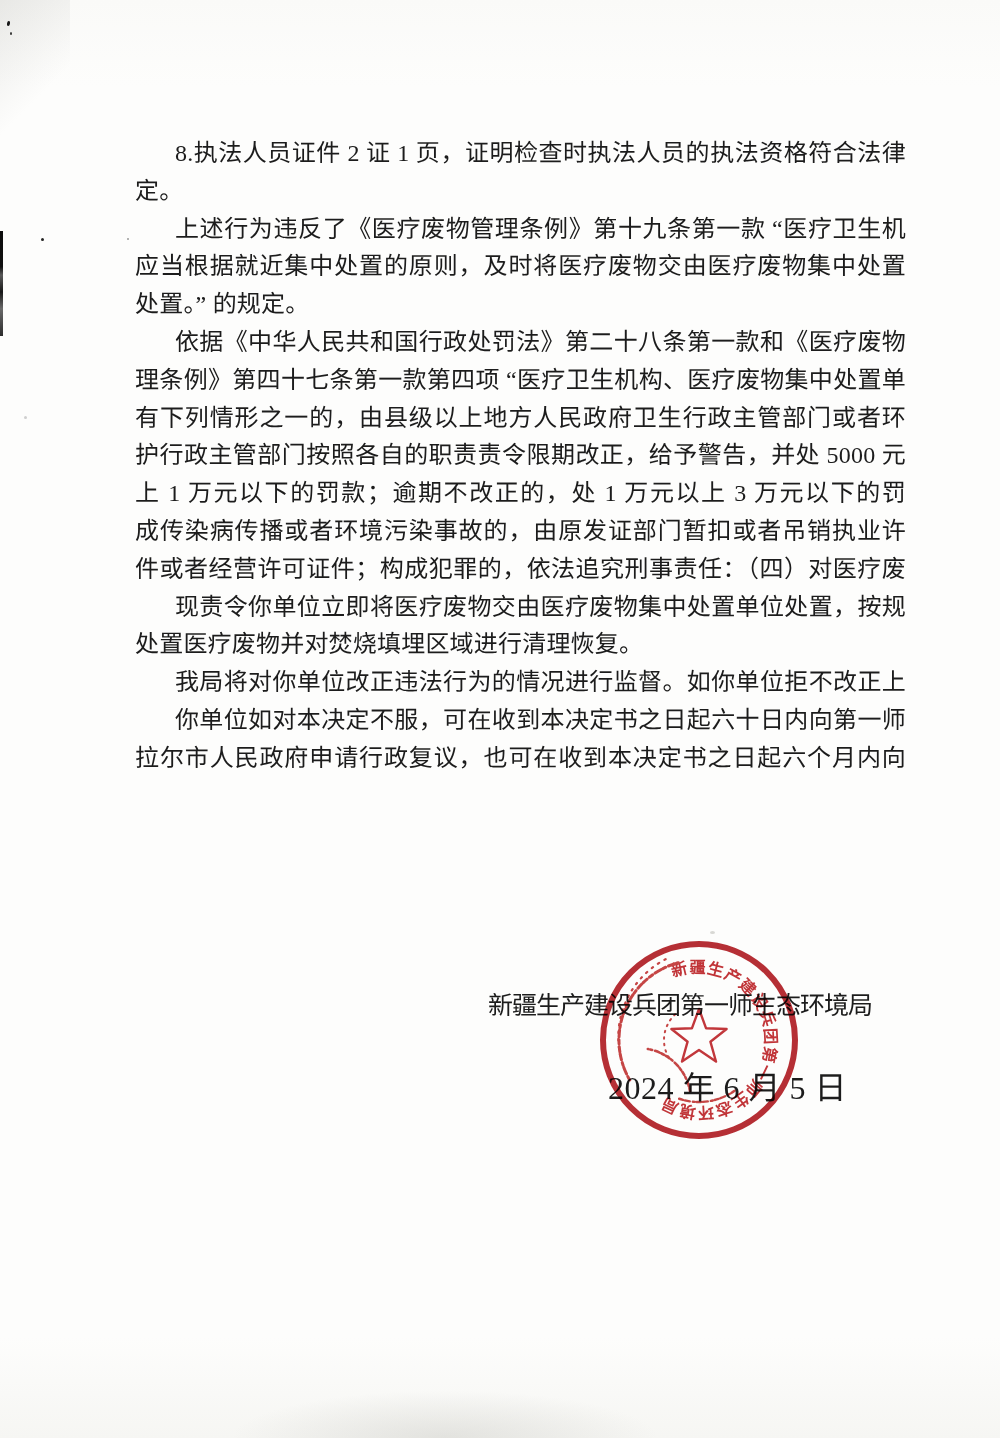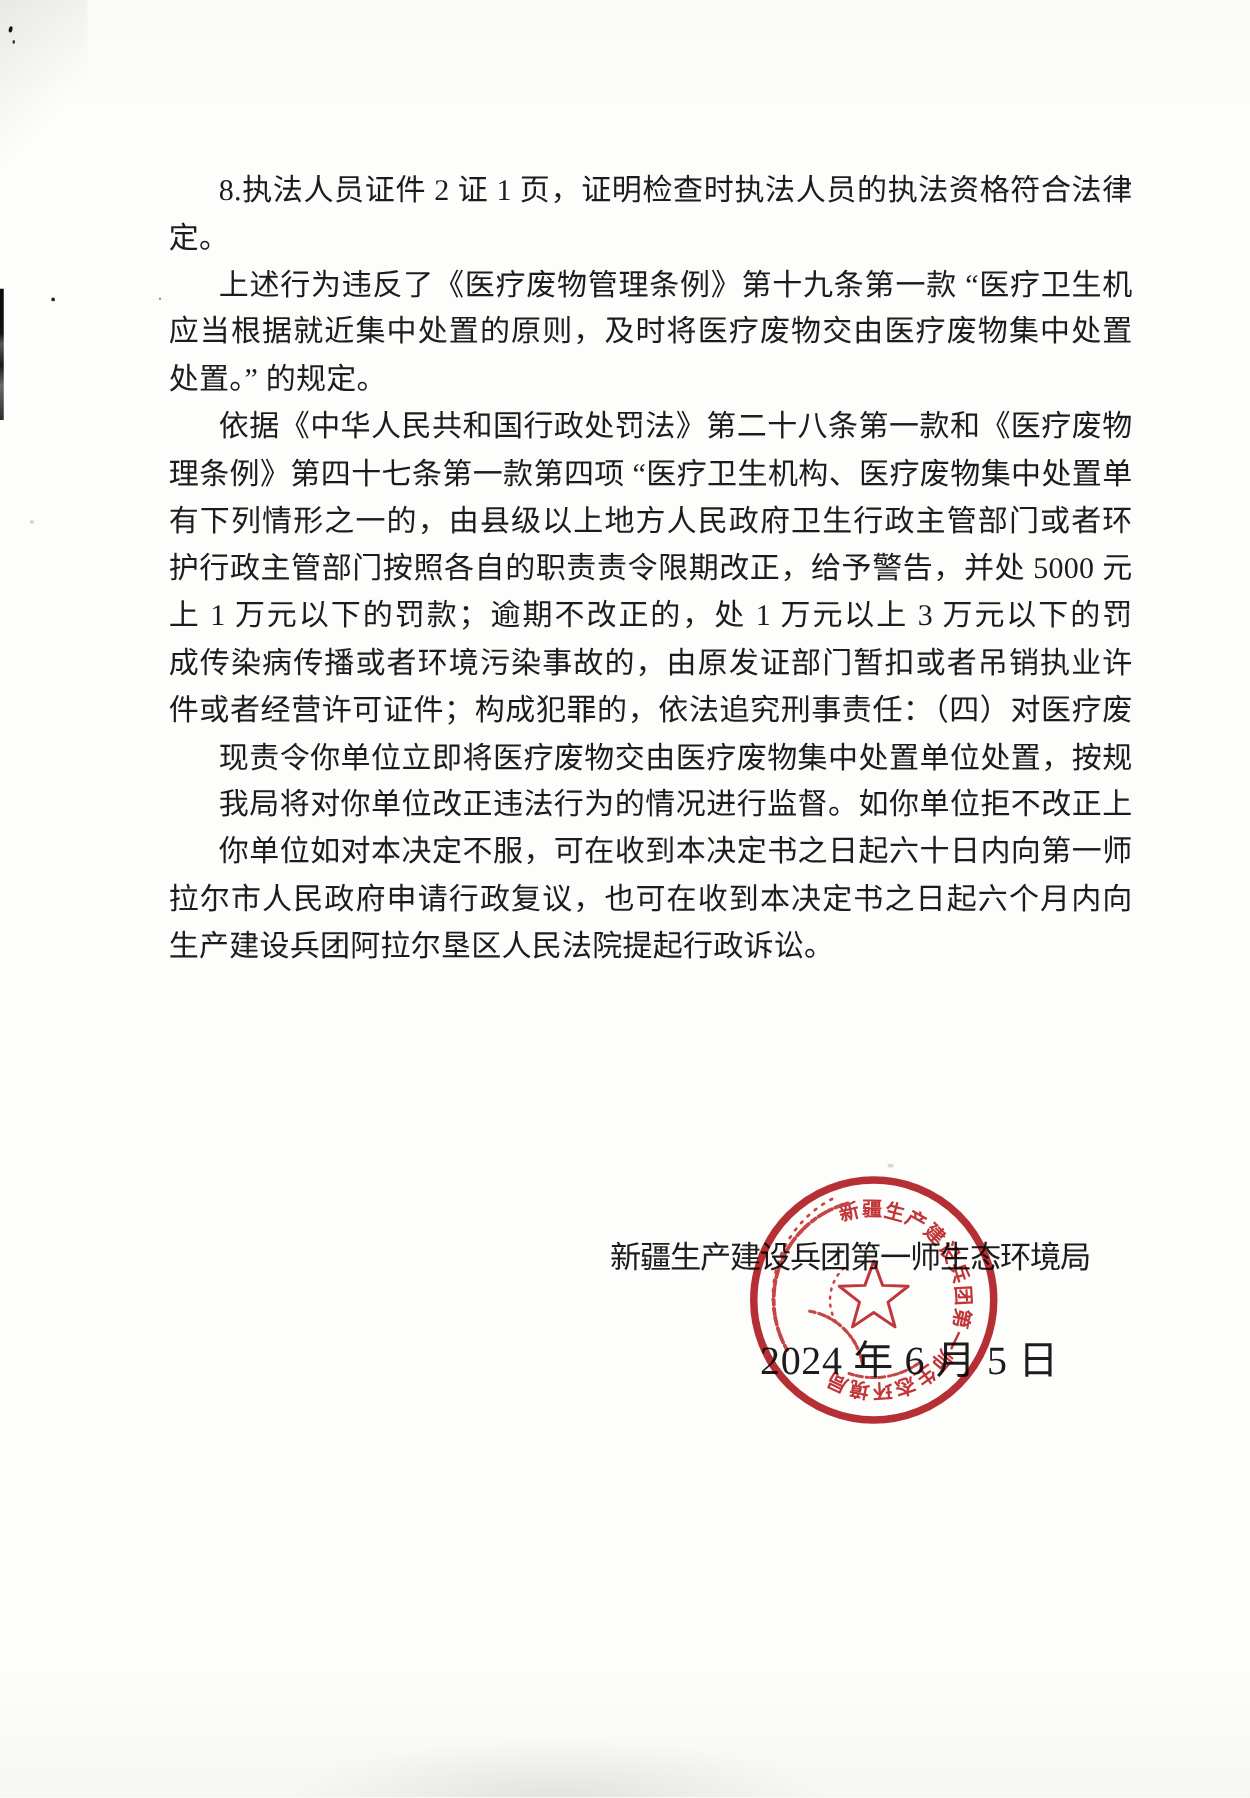--- a/index.html
+++ b/index.html
@@ -85,24 +85,24 @@
     <div class="line">应当根据就近集中处置的原则，及时将医疗废物交由医疗废物集中处置单位</div>
     <div class="line pend">处置。” 的规定。</div>
     <div class="line ind">依据《中华人民共和国行政处罚法》第二十八条第一款和《医疗废物管</div>
     <div class="line">理条例》第四十七条第一款第四项 “医疗卫生机构、医疗废物集中处置单位</div>
     <div class="line">有下列情形之一的，由县级以上地方人民政府卫生行政主管部门或者环境保</div>
     <div class="line">护行政主管部门按照各自的职责责令限期改正，给予警告，并处 5000 元以</div>
     <div class="line">上 1 万元以下的罚款；逾期不改正的，处 1 万元以上 3 万元以下的罚款；造</div>
     <div class="line">成传染病传播或者环境污染事故的，由原发证部门暂扣或者吊销执业许可证</div>
     <div class="line">件或者经营许可证件；构成犯罪的，依法追究刑事责任：（四）对医疗废物</div>
     <div class="line ind">现责令你单位立即将医疗废物交由医疗废物集中处置单位处置，按规范</div>
+    <div class="line pend">处置医疗废物并对焚烧填埋区域进行清理恢复。</div>
     <div class="line ind">我局将对你单位改正违法行为的情况进行监督。如你单位拒不改正上述</div>
     <div class="line ind">你单位如对本决定不服，可在收到本决定书之日起六十日内向第一师阿</div>
     <div class="line">拉尔市人民政府申请行政复议，也可在收到本决定书之日起六个月内向新疆</div>
-    <div class="line pend">生产建设兵团阿拉尔垦区人民法院提起行政诉讼。</div>
   </div>
 
   <div class="sig-org">新疆生产建设兵团第一师生态环境局</div>
   <div class="sig-date">2024 年 6 月 5 日</div>
 
   <svg class="seal" viewBox="-105 -105 210 210" aria-hidden="true">
     <circle class="seal-ring" r="96"></circle>
     <path id="sealTextArc" d="M -26 -62.8 A 68 68 0 0 1 26 62.8 A 68 68 0 0 1 -26 -62.8" fill="none"></path>
     <text class="seal-text" letter-spacing="1">
       <textPath href="#sealTextArc" startOffset="0">新疆生产建设兵团第一师生态环境局</textPath>

